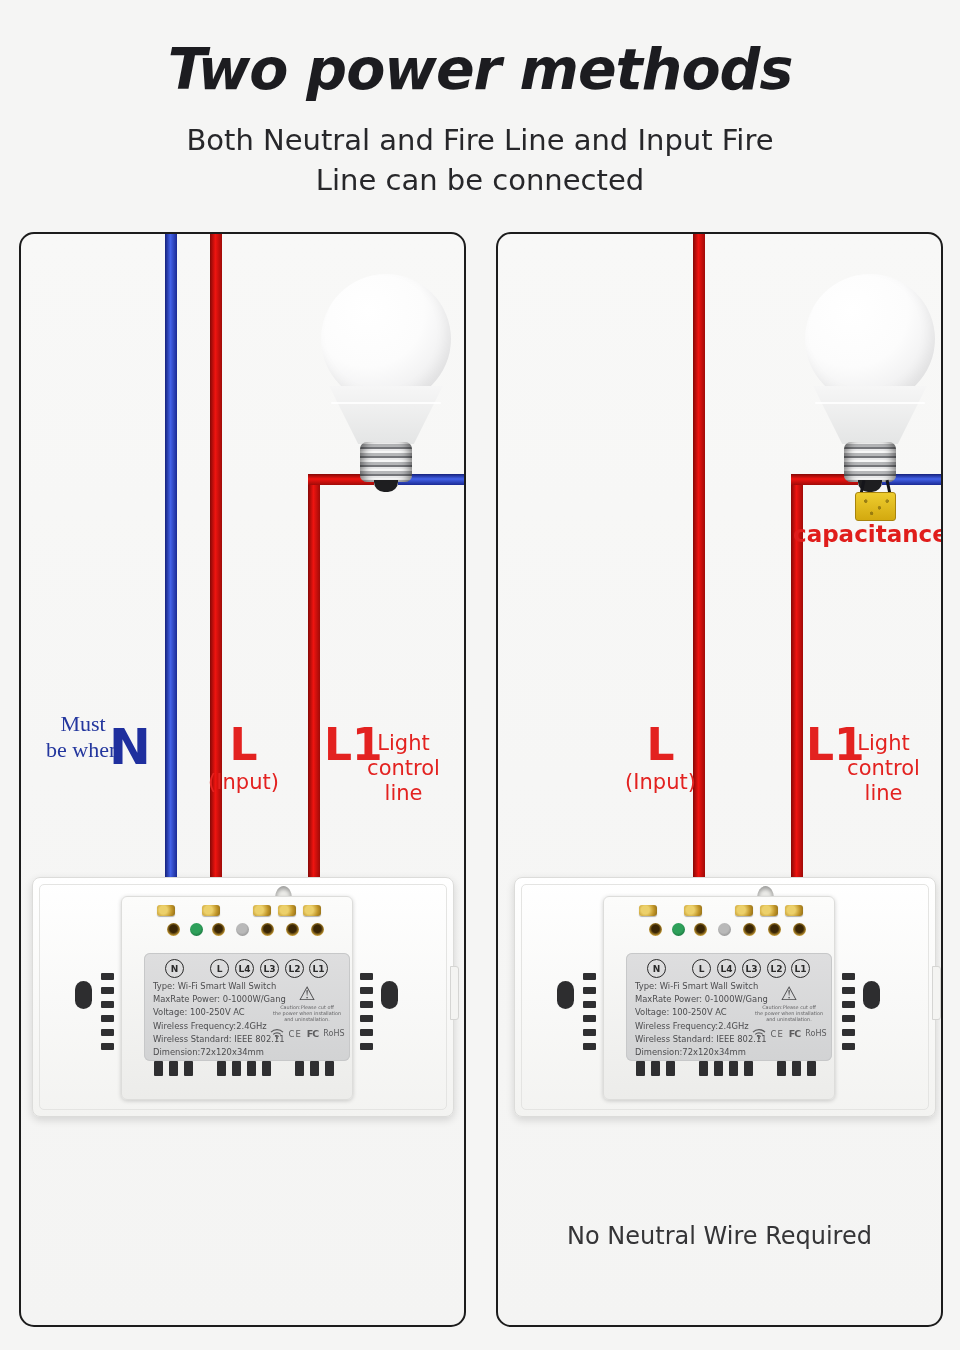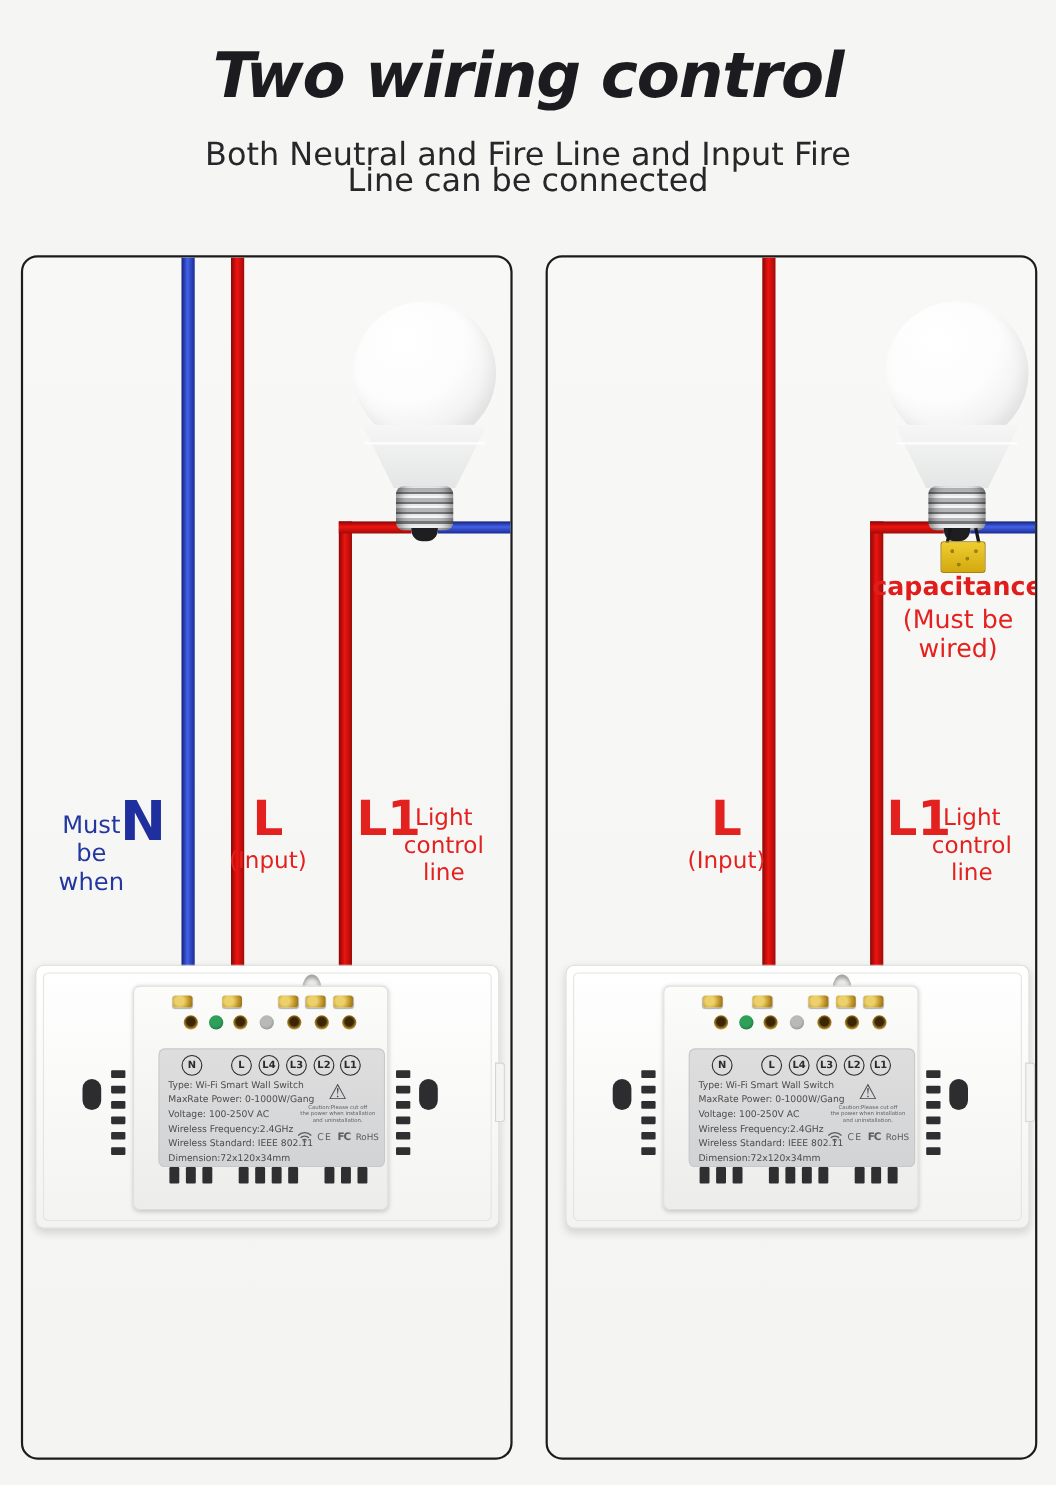--- a/index.html
+++ b/index.html
@@ -15,21 +15,21 @@
   .title{
     left:0;top:36px;width:960px;text-align:center;
     font-size:57px;font-weight:900;font-style:italic;
     color:#1c1c20;letter-spacing:-1px;
   }
   .subtitle{
     left:0;width:960px;text-align:center;
     font-size:29px;color:#27272a;line-height:40px;
   }
   .subtitle.l1{top:120px;}
-  .subtitle.l2{top:144px;text-align:center;}
+  .subtitle.l2{top:160px;text-align:center;}
 
   
   .panel{
     top:232px;width:443px;height:1091px;
     border:2px solid #1c1c1c;border-radius:15px;
     background:linear-gradient(#f8f8f7,#f4f4f3);
     overflow:hidden;
   }
   .panel.left{left:19px;}
   .panel.right{left:496px;}
@@ -149,40 +149,40 @@
   .bvents span{width:9px;height:15px;background:#2f2f31;border-radius:1px;}
   .bv1{left:32px;} .bv2{left:95px;} .bv3{left:173px;}
 
   
   .panel-title{position:absolute;width:100%;text-align:center;font-size:38px;font-weight:800;color:#2d2d30;}
   .panel-sub{position:absolute;width:100%;text-align:center;font-size:24px;color:#353537;}
 </style>
 </head>
 <body>
 
-<div class="abs title">Two wiring control</div>
+<div class="abs title">Two power methods</div>
 <div class="abs subtitle l1">Both Neutral and Fire Line and Input Fire</div>
 <div class="abs subtitle l2">Line can be connected</div>
 
 <div class="abs panel left">
   <div class="wire-v blue" style="left:144px;top:0;height:704px;"></div>
   <div class="wire-v red" style="left:189px;top:0;height:704px;"></div>
   <div class="wire-v red" style="left:287px;top:240px;height:464px;"></div>
   <div class="wire-h red" style="left:287px;top:240px;width:66px;"></div>
   <div class="wire-h blue" style="left:377px;top:240px;width:67px;"></div>
 
   <div class="bulb" style="left:300px;top:40px;">
     <div class="glass"></div>
     <div class="neck"></div>
     <div class="seam"></div>
     <div class="screw"></div>
     <div class="tip"></div>
   </div>
 
-  <div class="lbl-block note-blue" style="left:18px;top:504px;width:88px;">
+  <div class="lbl-block note-blue" style="left:18px;top:477px;width:88px;font-family:Liberation Serif, serif;">
     <div>Must</div>
     <div>be when</div>
   </div>
   <div class="lbl-block big-n" style="left:88px;top:488px;">N</div>
 
   <div class="lbl-block" style="left:175px;top:489px;width:95px;">
     <div class="big-red">L</div>
     <div class="sub-red" style="margin-top:3px;">(Input)</div>
   </div>
 
@@ -301,21 +301,20 @@
     <div class="neck"></div>
     <div class="seam"></div>
     <div class="screw"></div>
     <div class="tip"></div>
   </div>
 
   <div class="cap-lead" style="left:363px;top:246px;transform:rotate(12deg);"></div>
   <div class="cap-lead" style="left:389px;top:246px;transform:rotate(-12deg);"></div>
   <div class="capacitor" style="left:357px;top:258px;"></div>
   <div class="cap-label" style="left:295px;top:287px;width:145px;">capacitance</div>
-  <div class="cap-note" style="left:287px;top:317px;width:172px;">(Must be wired)</div>
 
   <div class="lbl-block" style="left:115px;top:489px;width:95px;">
     <div class="big-red">L</div>
     <div class="sub-red" style="margin-top:3px;">(Input)</div>
   </div>
 
   <div class="lbl-block big-red" style="left:308px;top:489px;">L1</div>
   <div class="lbl-block sub-red" style="left:328px;top:497px;width:115px;">
     <div>Light</div>
     <div>control line</div>
@@ -410,13 +409,14 @@
           <span></span>
         </div>
       <div class="bvents bv3">
           <span></span>
           <span></span>
           <span></span>
         </div>
     </div>
   </div>
 
+  <div class="panel-sub" style="top:988px;">No Neutral Wire Required</div>
 </div>
 
 </body></html>

